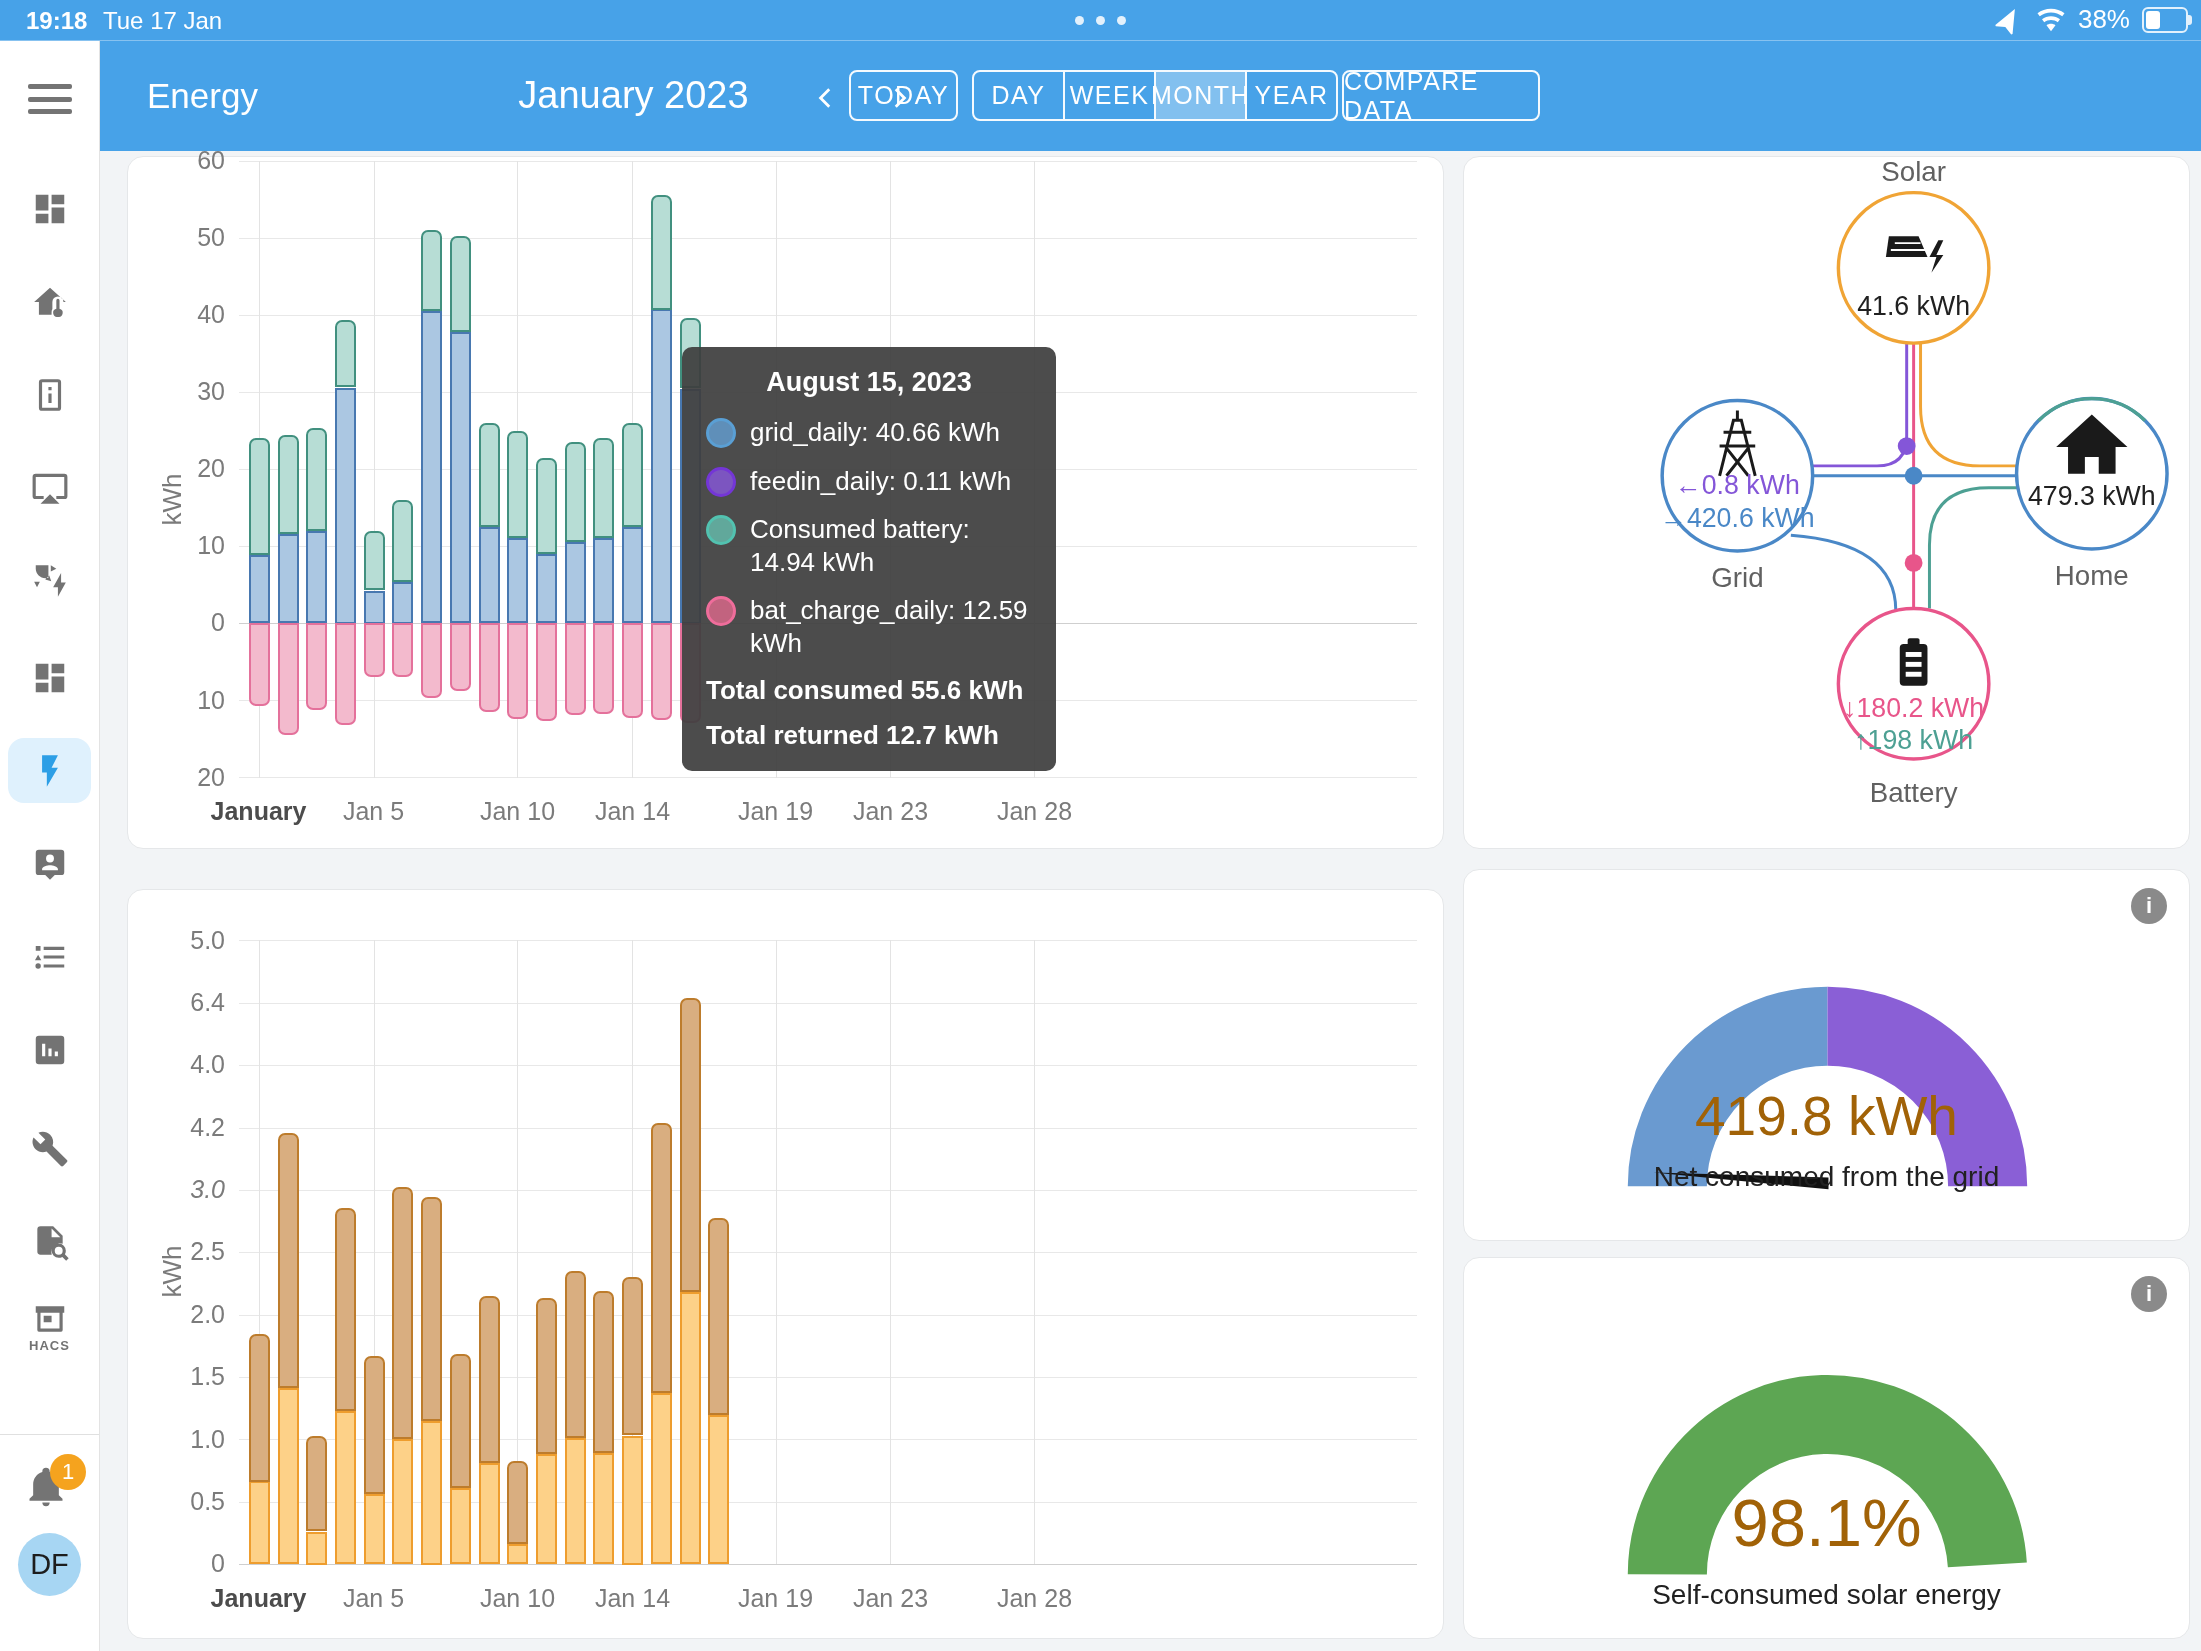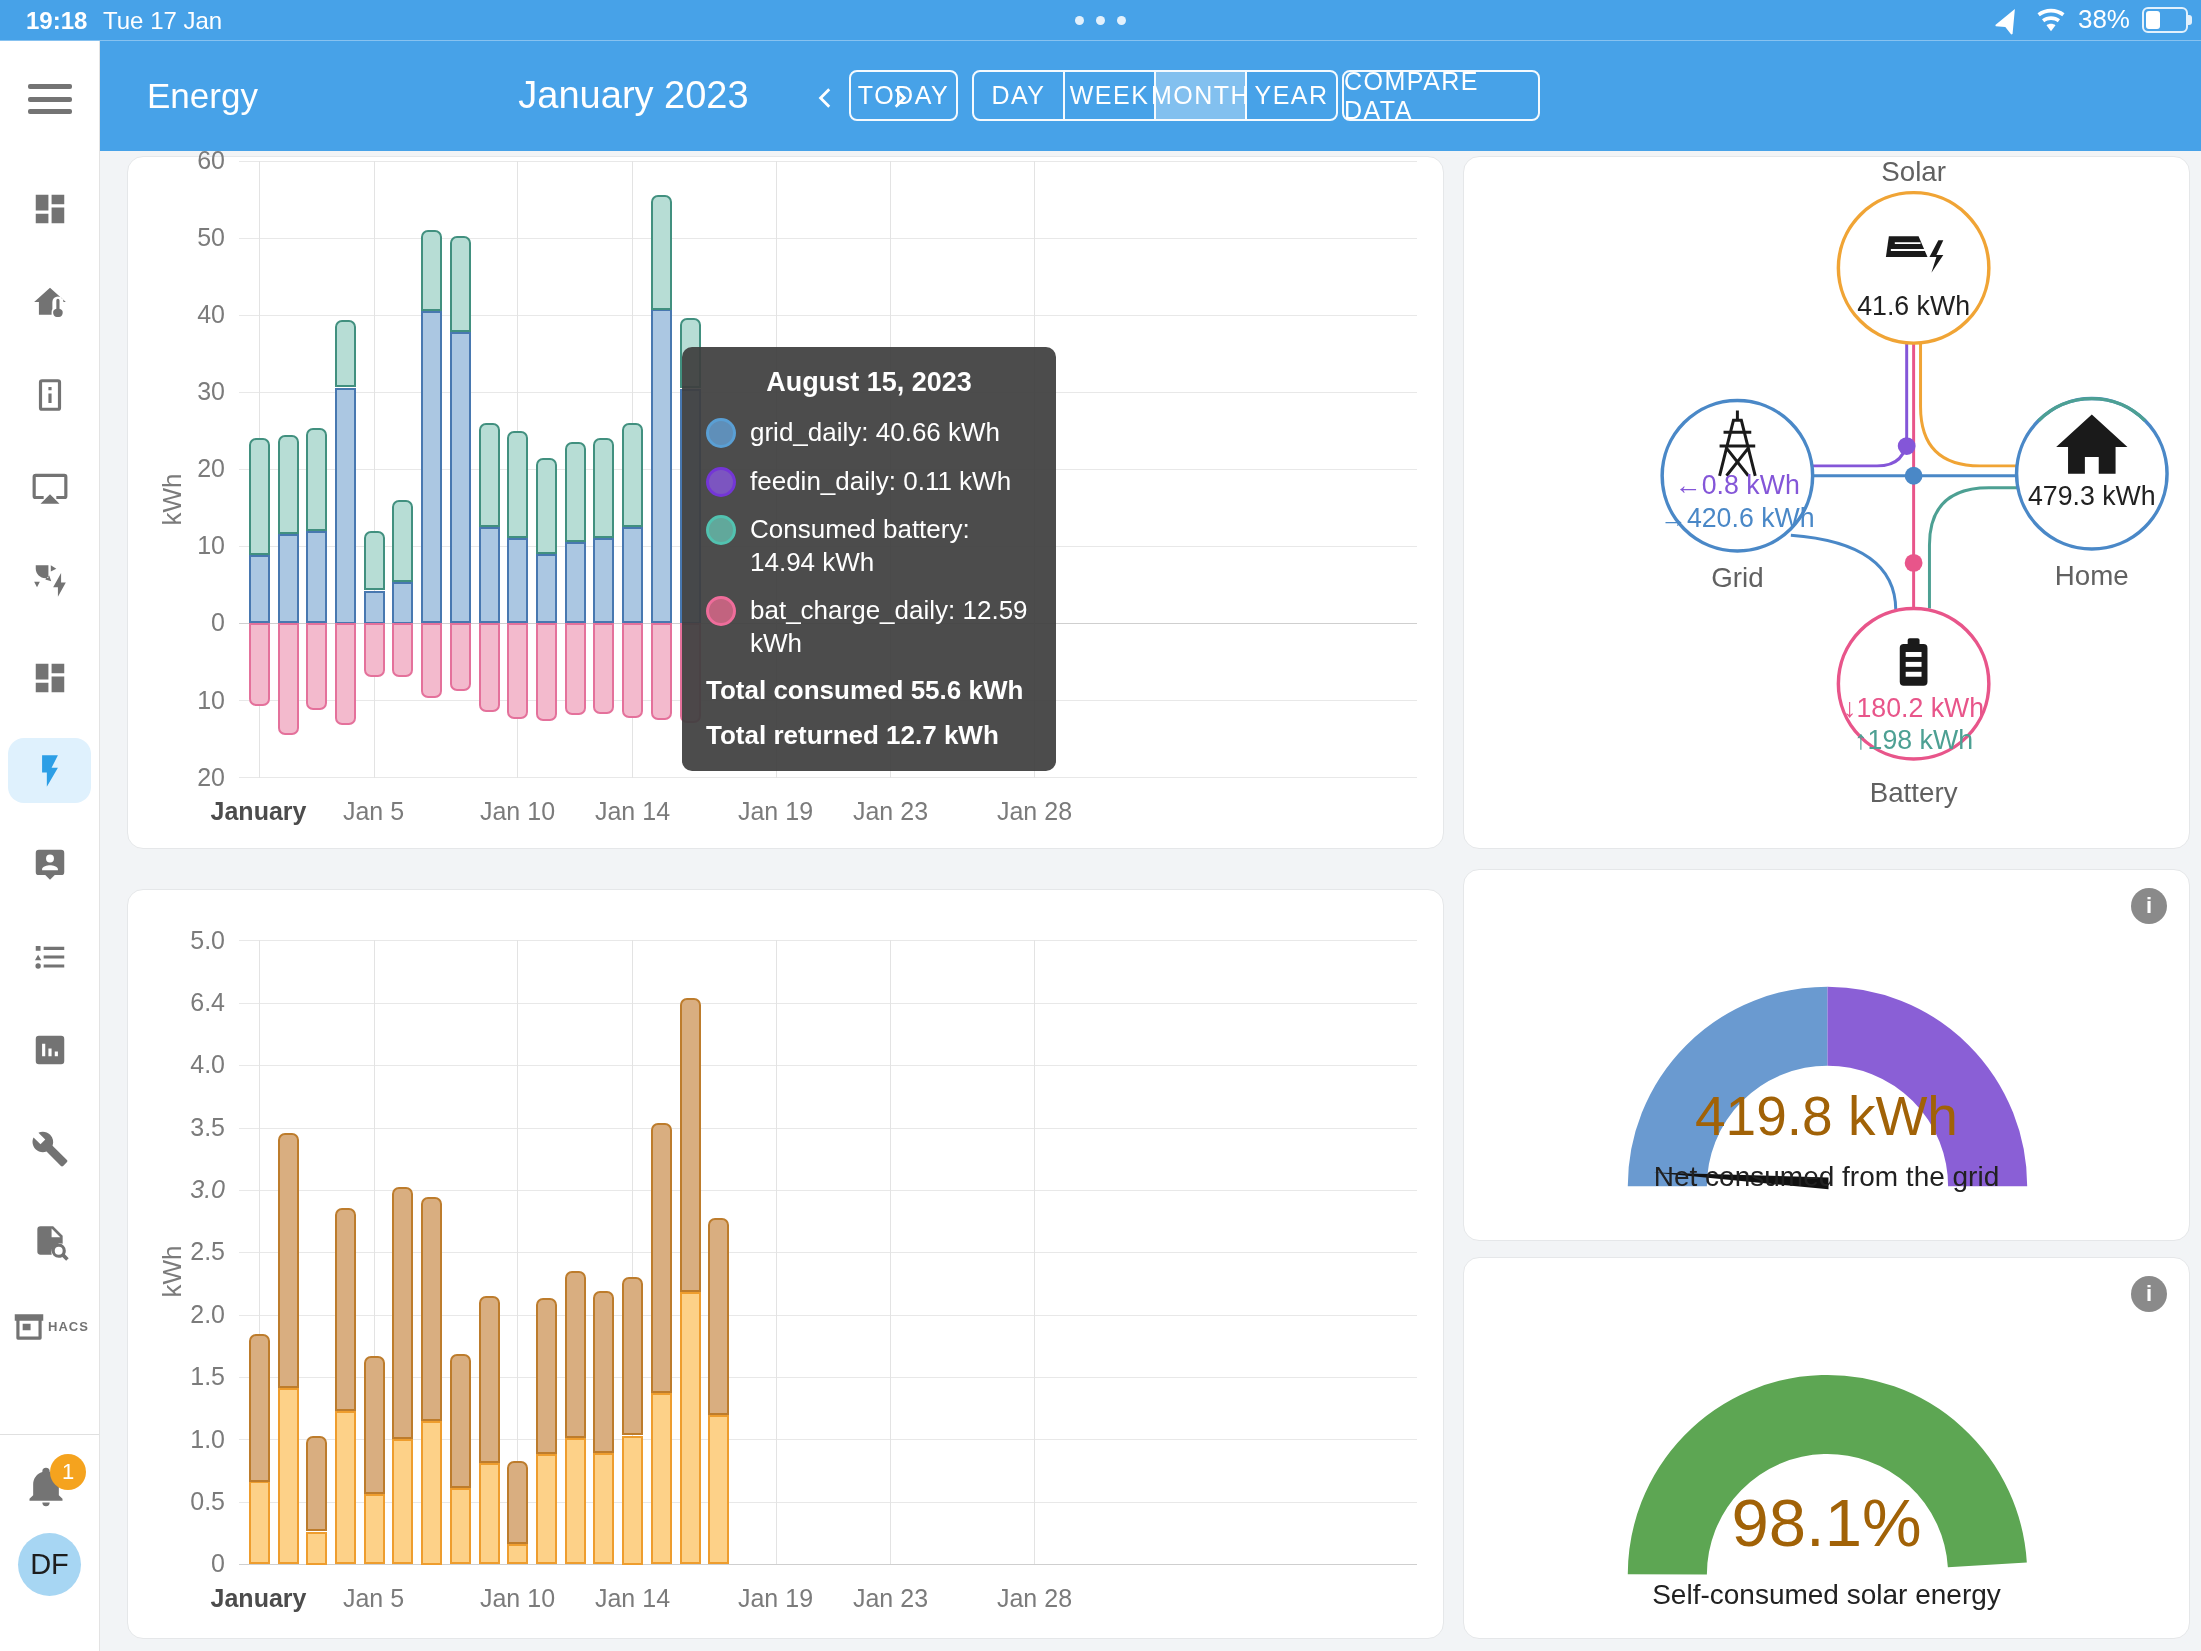--- a/index.html
+++ b/index.html
@@ -29,21 +29,21 @@
   .seg-group{position:absolute;top:30px;left:873px;height:51px;display:flex;border:2px solid rgba(255,255,255,.95);
              border-radius:8px;box-sizing:border-box;overflow:hidden}
   .seg{width:89px;display:flex;align-items:center;justify-content:center;font-size:25px;letter-spacing:1.5px;
        border-right:2px solid rgba(255,255,255,.95)}
   .seg:last-child{border-right:none}
   .seg.active{background:rgba(255,255,255,.32)}
   
   .sidebar{position:absolute;left:0;top:40px;width:99px;height:1612px;background:#fff;border-right:1px solid #e3e3e3;z-index:15}
   .hamburger{position:absolute;left:28px;top:40px;width:44px;height:38px;display:flex;flex-direction:column;justify-content:space-between;padding:4px 0;box-sizing:border-box}
   .hamburger i{height:5px;background:#747474;border-radius:2px}
-  .nav-item{position:absolute;left:8px;width:83px;height:65px;display:flex;flex-direction:row;align-items:center;justify-content:center}
+  .nav-item{position:absolute;left:8px;width:83px;height:65px;display:flex;flex-direction:column;align-items:center;justify-content:center}
   .nav-item svg{width:38px;height:38px;fill:#737373}
   .nav-item.active{background:#dff1fd;border-radius:16px}
   .nav-item.active svg{fill:#2d9fe6}
   .nav-label{font-size:13px;font-weight:bold;color:#737373;letter-spacing:1px}
   .sb-divider{position:absolute;left:0;top:1394px;width:100%;border-top:1px solid #e0e0e0}
   .bell-wrap{position:absolute;left:24px;top:1424px;width:55px;height:55px}
   .bell-wrap svg{width:44px;height:44px;fill:#747474}
   .badge{position:absolute;left:26px;top:-10px;width:36px;height:36px;border-radius:50%;background:#f5a31e;color:#fff;
          font-size:22px;display:flex;align-items:center;justify-content:center}
   .avatar{position:absolute;left:18px;top:1493px;width:63px;height:63px;border-radius:50%;background:#a7d6f3;
@@ -337,21 +337,21 @@
 <div class="card" id="card-bottom-chart">
   <div class="ylab" style="top:366px">kWh</div>
   <div class="plot" id="plot-bottom">
       <div class="gridline-h" style="top: 50px;"></div>
       <div class="ytick" style="top: 36px;">5.0</div>
       <div class="gridline-h" style="top: 113px;"></div>
       <div class="ytick" style="top: 98px;">6.4</div>
       <div class="gridline-h" style="top: 175px;"></div>
       <div class="ytick" style="top: 160px;">4.0</div>
       <div class="gridline-h" style="top: 238px;"></div>
-      <div class="ytick" style="top: 223px;">3.5</div>
+      <div class="ytick" style="top: 223px;">4.2</div>
       <div class="gridline-h" style="top: 300px;"></div>
       <div class="ytick" style="top: 285px; font-style: italic;">3.0</div>
       <div class="gridline-h" style="top: 362px;"></div>
       <div class="ytick" style="top: 347px;">2.5</div>
       <div class="gridline-h" style="top: 425px;"></div>
       <div class="ytick" style="top: 410px;">2.0</div>
       <div class="gridline-h" style="top: 487px;"></div>
       <div class="ytick" style="top: 472px;">1.5</div>
       <div class="gridline-h" style="top: 549px;"></div>
       <div class="ytick" style="top: 535px;">1.0</div>

